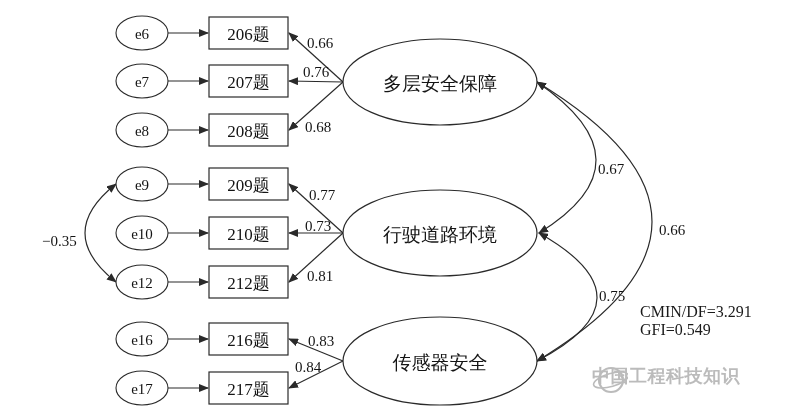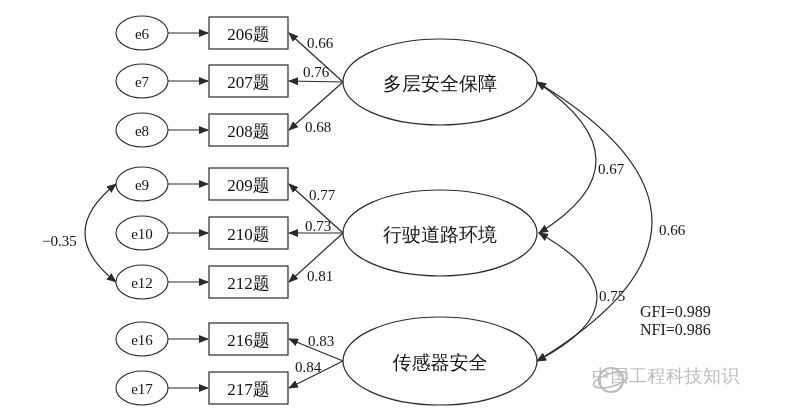--- a/index.html
+++ b/index.html
@@ -35,21 +35,21 @@
   .watermark {
     position: absolute;
     left: 592px;
     top: 364px;
     display: flex;
     align-items: center;
     gap: 4px;
     color: #8f8f8f;
     opacity: 0.6;
     filter: blur(0.6px);
-    font-weight: normal;
+    font-weight: bold;
     font-size: 18px;
     letter-spacing: 0.5px;
     white-space: nowrap;
     pointer-events: none;
   }
 </style>
 </head>
 <body>
 
 <div class="stage">
@@ -126,22 +126,22 @@
       <text fill="#141414" dominant-baseline="central" x="248.5" y="389" text-anchor="middle" font-size="17">217题</text>
       <ellipse cx="440" cy="82" rx="97" ry="43" fill="#ffffff" stroke="#2a2a2a" stroke-width="1.2"></ellipse>
       <text fill="#141414" dominant-baseline="central" x="440" y="83" text-anchor="middle" font-size="19">多层安全保障</text>
       <ellipse cx="440" cy="233" rx="97" ry="43" fill="#ffffff" stroke="#2a2a2a" stroke-width="1.2"></ellipse>
       <text fill="#141414" dominant-baseline="central" x="440" y="234" text-anchor="middle" font-size="19">行驶道路环境</text>
       <ellipse cx="440" cy="361" rx="97" ry="44" fill="#ffffff" stroke="#2a2a2a" stroke-width="1.2"></ellipse>
       <text fill="#141414" dominant-baseline="central" x="440" y="362" text-anchor="middle" font-size="19">传感器安全</text>
     </svg>
 
   <div class="fit-stats">
-    <div>GFI=0.989</div>
-    <div>NFI=0.986</div>
+    <div>CMIN/DF=3.291</div>
+    <div>GFI=0.549</div>
   </div>
 
   <div class="watermark">
     <svg width="36" height="32" viewBox="0 0 36 32">
       <circle cx="19" cy="16" r="12" fill="none" stroke="#8f8f8f" stroke-width="2.2"></circle>
       <ellipse cx="19" cy="16" rx="18" ry="6.5" fill="none" stroke="#8f8f8f" stroke-width="1.6" transform="rotate(-16 19 16)"></ellipse>
     </svg>
     <span>中国工程科技知识</span>
   </div>
 </div>

